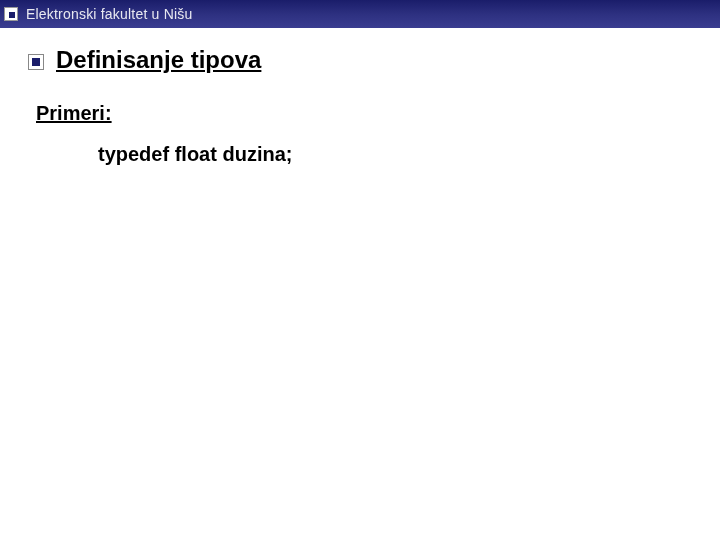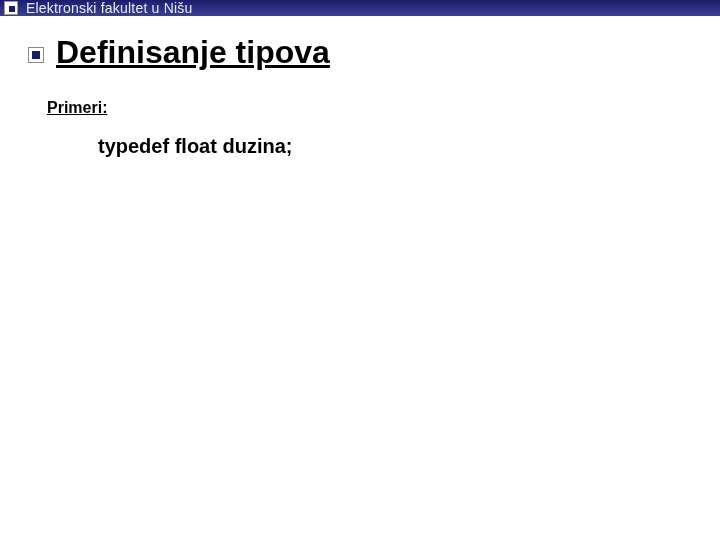--- a/index.html
+++ b/index.html
@@ -6,21 +6,21 @@
     body {
       width: 720px;
       height: 540px;
       font-family: Arial, Helvetica, sans-serif;
       background: #fff;
       position: relative;
       overflow: hidden;
     }
     .header-bar {
       width: 100%;
-      height: 16px;
+      height: 28px;
       background: linear-gradient(to bottom, #1a1d6a 0%, #2d3080 50%, #3a3d90 100%);
       display: flex;
       align-items: center;
       justify-content: space-between;
       padding: 0 8px 0 4px;
     }
     .header-left {
       display: flex;
       align-items: center;
       gap: 8px;
@@ -73,38 +73,38 @@
     .title-bullet::before {
       content: "";
       position: absolute;
       width: 8px;
       height: 8px;
       background: #1a1d6a;
       top: 3px;
       left: 3px;
     }
     .title-text {
-      font-size: 32px;
+      font-size: 24px;
       font-weight: bold;
       color: #000;
       text-decoration: underline;
     }
     .syntax-line {
       margin-left: 130px;
       font-size: 16px;
       font-weight: bold;
       color: #000;
       margin-bottom: 30px;
     }
     .subheading {
-      font-size: 16px;
+      font-size: 20px;
       font-weight: bold;
       text-decoration: underline;
       color: #000;
-      margin-left: 19px;
+      margin-left: 8px;
       margin-bottom: 18px;
     }
     .example-line {
       margin-left: 70px;
       font-size: 20px;
       font-weight: bold;
       color: #000000;
       margin-bottom: 16px;
     }
   </style>

